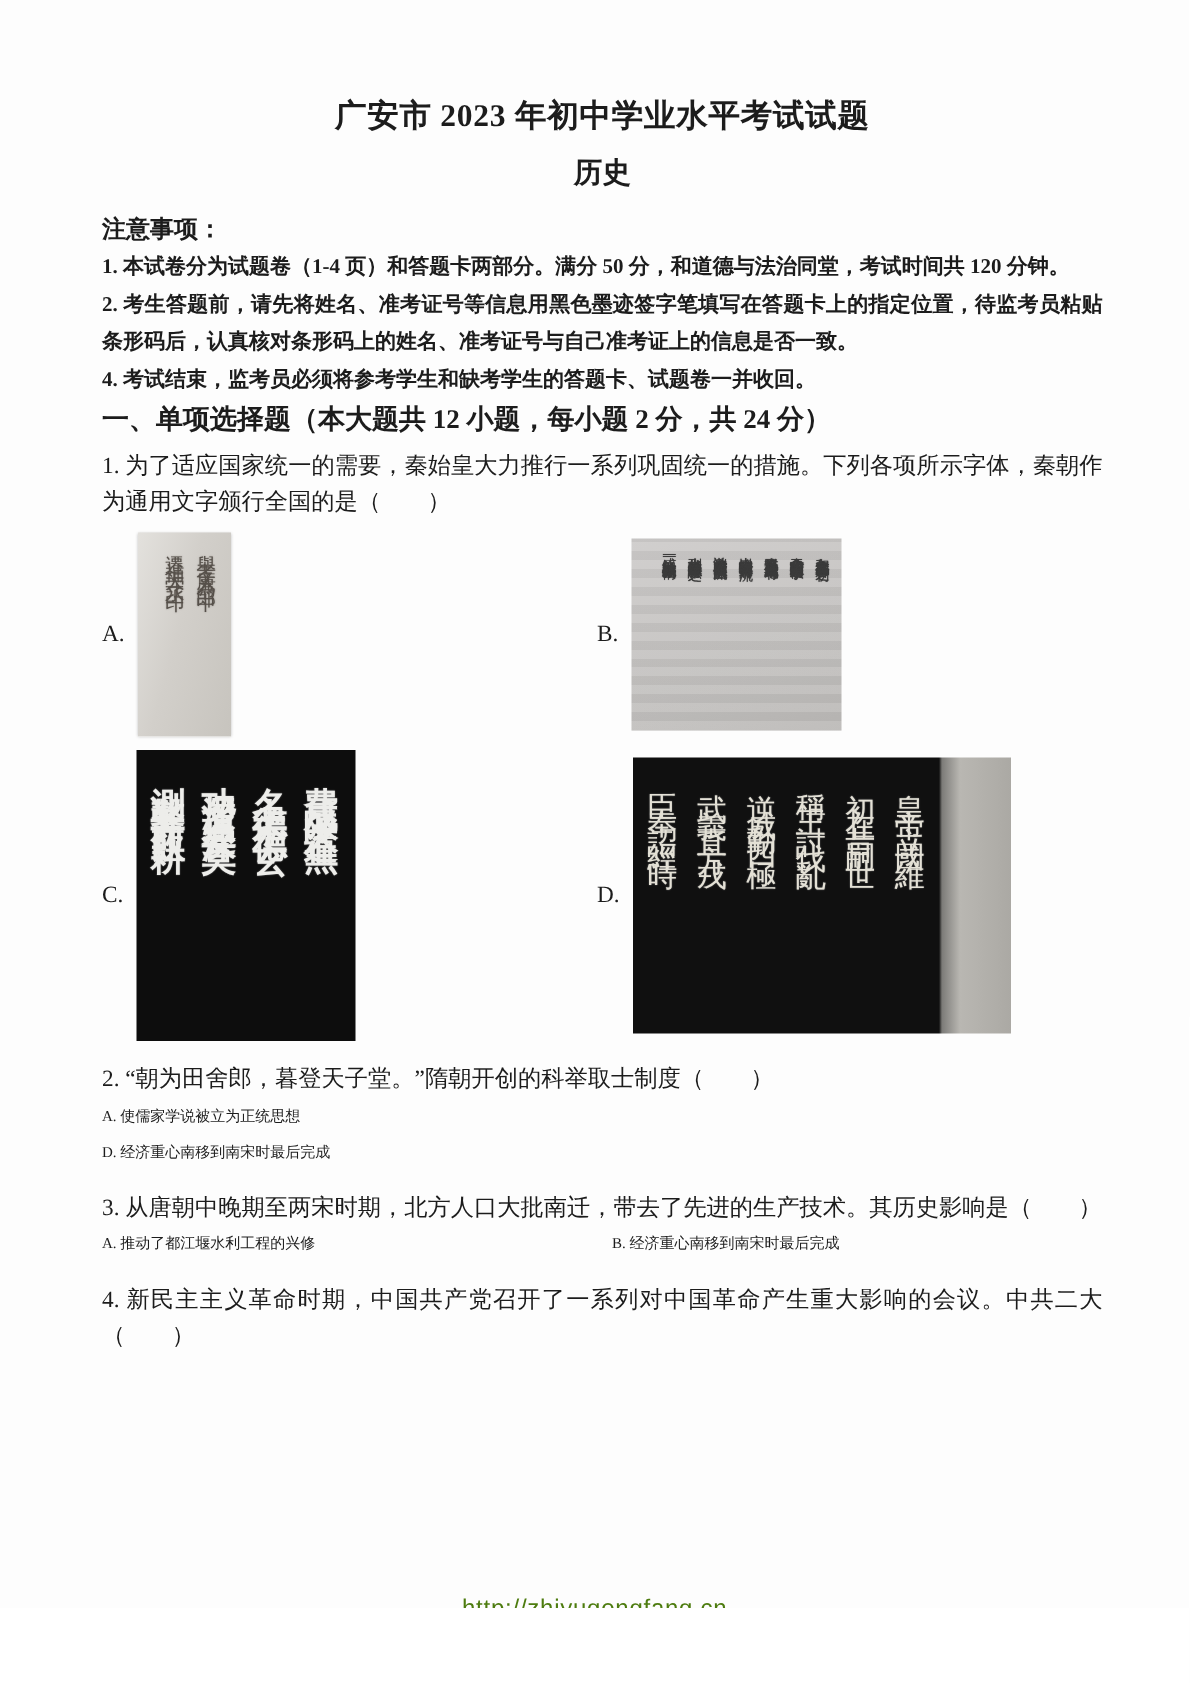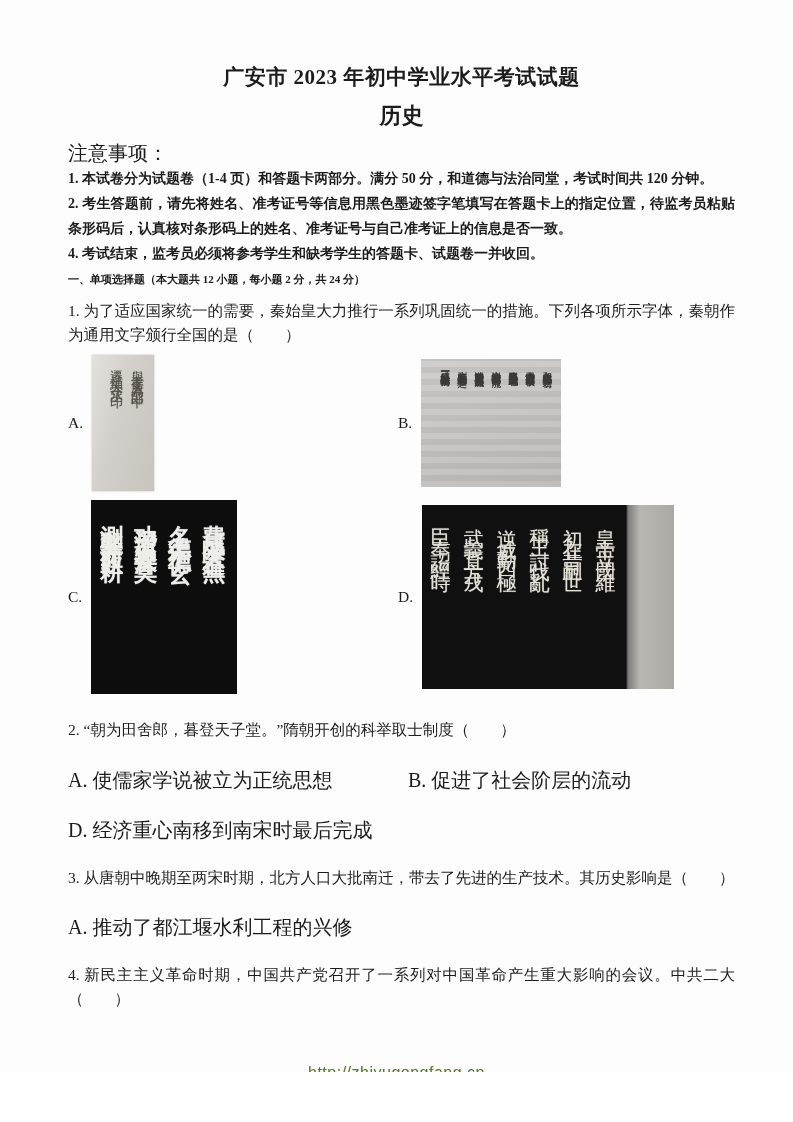--- a/index.html
+++ b/index.html
@@ -22,50 +22,50 @@
   }
   .doc-title {
     text-align: center;
     font-size: 21px;
     font-weight: bold;
     line-height: 26px;
     letter-spacing: 0.5px;
   }
   .doc-subject {
     text-align: center;
-    font-size: 22px;
+    font-size: 19px;
     font-weight: bold;
     line-height: 25px;
     margin-top: 13px;
   }
   .notices-heading {
-    font-size: 20px;
-    font-weight: normal;
+    font-size: 16px;
+    font-weight: bold;
     line-height: 25px;
     margin-top: 13px;
   }
   .notice-item {
     font-size: 14px;
     font-weight: bold;
     line-height: 25px;
     text-align: justify;
   }
   .section-heading {
-    font-size: 11px;
+    font-size: 18px;
     font-weight: bold;
     line-height: 25px;
     margin-top: 1px;
   }
   .question-text {
     font-size: 15.5px;
     line-height: 23.5px;
     text-align: justify;
     margin-top: 7px;
   }
-  .q-gap { margin-top: 24px; }
+  .q-gap { margin-top: 14px; }
   .img-row {
     display: flex;
     align-items: center;
     margin-top: 9px;
   }
   .img-group {
     display: flex;
     align-items: center;
   }
   .img-group-left { width: 330px; flex: 0 0 330px; }
@@ -123,22 +123,22 @@
     background: linear-gradient(to right, #101010 0, #101010 204px, #7c7b78 206px, #b9b7b2 218px, #aba9a4 252px);
     color: #e4e1d6;
     font-size: 20px;
     line-height: 33px;
     letter-spacing: 11px;
     padding: 8px 52px 8px 8px;
     text-shadow: 0 0 1px rgba(255,255,255,0.5);
   }
   .opt-row {
     display: flex;
-    margin-top: 27px;
-    font-size: 20px;
+    margin-top: 1px;
+    font-size: 10px;
     line-height: 23px;
   }
   .opt-cell-left { min-width: 340px; padding-right: 14px; box-sizing: border-box; }
   .footer-url {
     position: absolute;
     top: 1064px;
     left: 0;
     width: 793px;
     text-align: center;
     font-family: "Liberation Sans", "DejaVu Sans", sans-serif;
@@ -198,29 +198,29 @@
 稱王討伐亂
 逆威動四極
 武義直方戎
 臣奉詔經時</div>
       </div>
     </div>
 
     <div class="question-text q-gap">2. “朝为田舍郎，暮登天子堂。”隋朝开创的科举取士制度（　　）</div>
     <div class="opt-row">
       <div class="opt-cell-left">A. 使儒家学说被立为正统思想</div>
-      <div class="opt-cell-right">B. 促进了社会阶层的流动</div>
     </div>
     <div class="opt-row">
       <div class="opt-cell-right">D. 经济重心南移到南宋时最后完成</div>
     </div>
 
     <div class="question-text q-gap">3. 从唐朝中晚期至两宋时期，北方人口大批南迁，带去了先进的生产技术。其历史影响是（　　）</div>
     <div class="opt-row">
       <div class="opt-cell-left">A. 推动了都江堰水利工程的兴修</div>
+      <div class="opt-cell-right">B. 经济重心南移到南宋时最后完成</div>
     </div>
 
     <div class="question-text q-gap">4. 新民主主义革命时期，中国共产党召开了一系列对中国革命产生重大影响的会议。中共二大（　　）</div>
 
   </div>
 
   <div class="footer-url">http://zhiyugongfang.cn</div>
 </div>
 
 </body></html>

